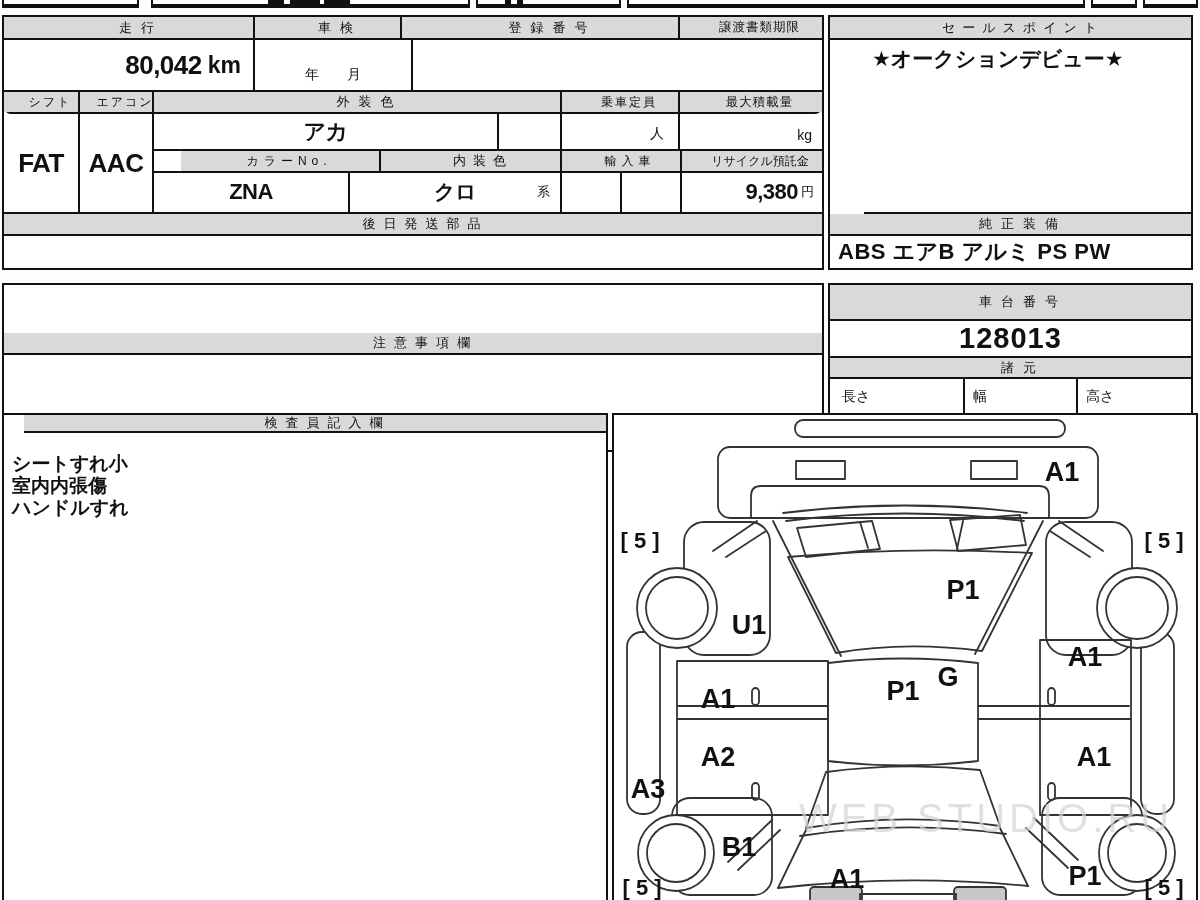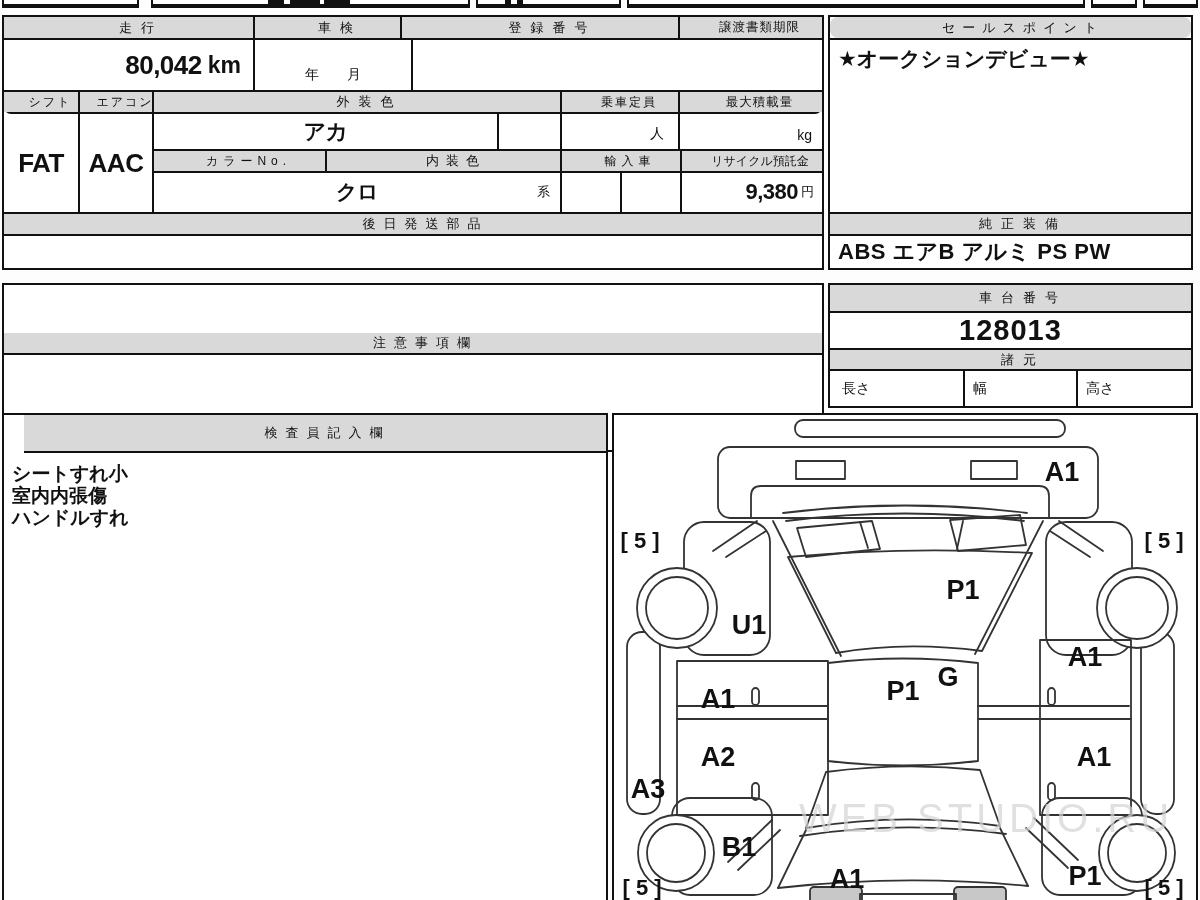--- a/index.html
+++ b/index.html
@@ -70,24 +70,25 @@
   </div>
   <div class="row" style="height:100px;">
     <div class="c val-b" style="width:76px;font-size:26px;">FAT</div>
     <div class="c val-b" style="width:74px;font-size:26px;">AAC</div>
     <div class="col" style="width:408px;border-right:2px solid #111;">
       <div class="row" style="height:38px;">
         <div class="c val-b" style="width:345px;font-size:22px;">アカ</div>
         <div class="c" style="flex:1;"></div>
       </div>
       <div class="row" style="height:22px;">
-        <div class="c g hd3" style="width:173px;letter-spacing:5px;">カラーNo.</div>
+        <div class="c g hd3" style="width:200px;letter-spacing:5px;margin-left:27px;">カラーNo.</div>
         <div class="c g hd" style="flex:1;letter-spacing:7px;">内装色</div>
       </div>
       <div class="row" style="height:40px;">
+        <div class="c val-b" style="width:196px;font-size:22px;">ZNA</div>
         <div class="c" style="flex:1;position:relative;">
           <span class="val-b" style="font-size:21px;">クロ</span>
           <span style="position:absolute;right:10px;font-size:13px;">系</span>
         </div>
       </div>
     </div>
     <div class="col" style="flex:1;">
       <div class="row" style="height:38px;">
         <div class="c bot right sm" style="width:118px;padding-right:14px;">人</div>
         <div class="c bot right sm" style="flex:1;padding-right:10px;">kg</div>
@@ -109,23 +110,23 @@
   <div class="row" style="height:22px;">
     <div class="c g hd" style="flex:1;letter-spacing:8px;">後日発送部品</div>
   </div>
   <div class="row" style="height:32px;">
     <div class="c" style="flex:1;"></div>
   </div>
 </div>
 
 <div class="blk" style="left:828px;top:15px;width:365px;">
   <div class="row" style="height:23px;">
-    <div class="c g hd" style="flex:1;letter-spacing:7px;border-radius:8px;">セールスポイント</div>
-  </div>
-  <div class="row" style="height:174px;">
+    <div class="c g hd" style="flex:1;letter-spacing:7px;">セールスポイント</div>
+  </div>
+  <div class="row" style="height:174px;margin-left:34px;">
     <div class="c left" style="flex:1;align-items:flex-start;">
       <span class="content" style="font-size:21px;">★オークションデビュー★</span>
     </div>
   </div>
   <div class="row" style="height:22px;">
     <div class="c g hd" style="flex:1;">純正装備</div>
   </div>
   <div class="row" style="height:32px;">
     <div class="c left" style="flex:1;padding-left:8px;font-weight:bold;font-size:22px;letter-spacing:0.5px;">ABS エアB アルミ PS PW</div>
   </div>
@@ -134,41 +135,41 @@
 <div class="blk" style="left:2px;top:283px;width:822px;">
   <div class="row" style="height:22px;margin-top:48px;">
     <div class="c g hd" style="flex:1;letter-spacing:8px;">注意事項欄</div>
   </div>
   <div class="row" style="height:95px;">
     <div class="c" style="flex:1;"></div>
   </div>
 </div>
 
 <div class="blk" style="left:828px;top:283px;width:365px;">
-  <div class="row" style="height:28px;">
+  <div class="row" style="height:36px;">
     <div class="c g hd" style="flex:1;">車台番号</div>
   </div>
   <div class="row" style="height:37px;">
     <div class="c val-b" style="flex:1;font-size:29px;letter-spacing:1px;">128013</div>
   </div>
   <div class="row" style="height:21px;">
     <div class="c g hd" style="flex:1;">諸元</div>
   </div>
   <div class="row" style="height:35px;">
     <div class="c left sm" style="width:135px;padding-left:12px;">長さ</div>
     <div class="c left sm" style="width:113px;padding-left:8px;">幅</div>
     <div class="c left sm" style="flex:1;padding-left:8px;">高さ</div>
   </div>
 </div>
 
 <div class="blk" style="left:2px;top:413px;width:606px;height:500px;">
-  <div class="row" style="height:38px;margin-left:20px;">
+  <div class="row" style="height:18px;margin-left:20px;">
     <div class="c g hd" style="flex:1;letter-spacing:8px;">検査員記入欄</div>
   </div>
-  <div style="padding:10px 8px;">
+  <div style="padding:20px 8px;">
     <div class="ins-line">シートすれ小</div>
     <div class="ins-line">室内内張傷</div>
     <div class="ins-line">ハンドルすれ</div>
   </div>
 </div>
 
 <div class="blk" style="left:612px;top:413px;width:586px;height:500px;overflow:hidden;">
   <svg id="car-svg" width="582" height="496" viewBox="614 415 582 496">
     <g stroke="#333" stroke-width="1.8" fill="none" stroke-linejoin="round" stroke-linecap="round">
 

